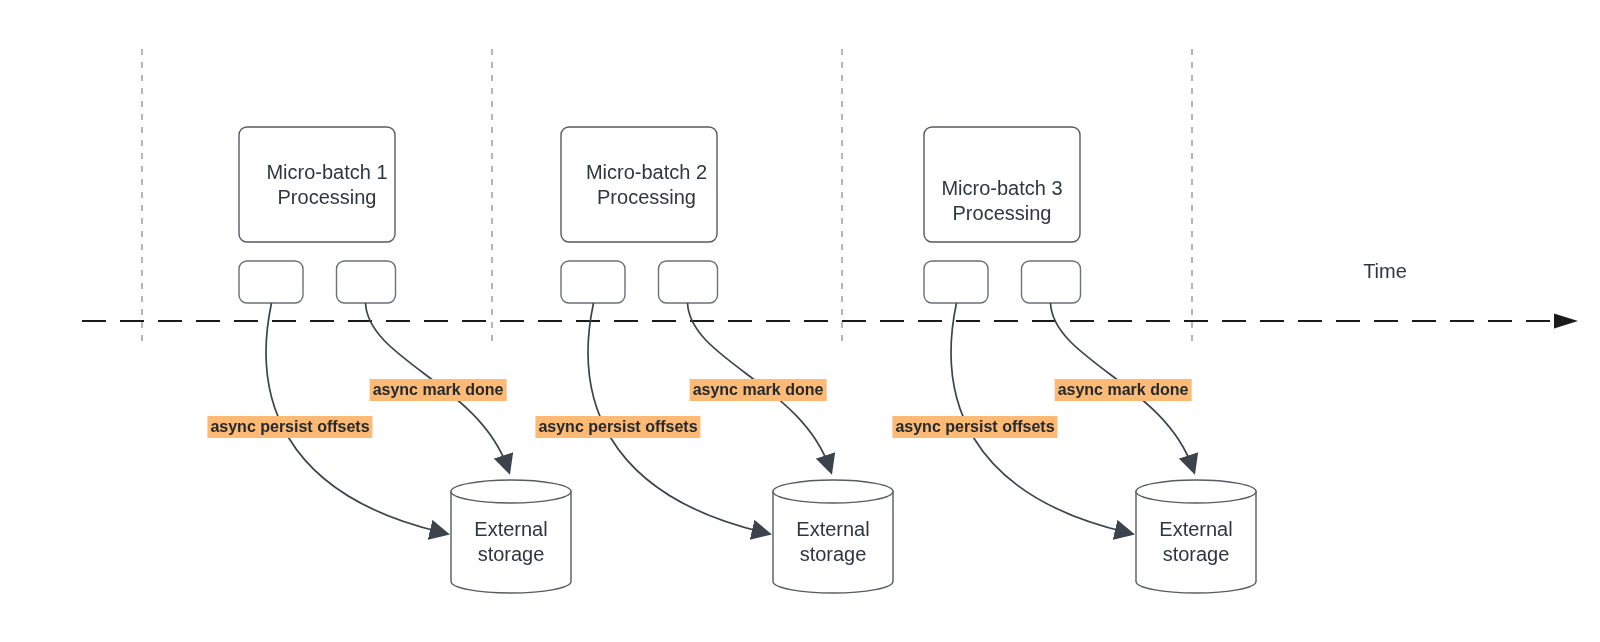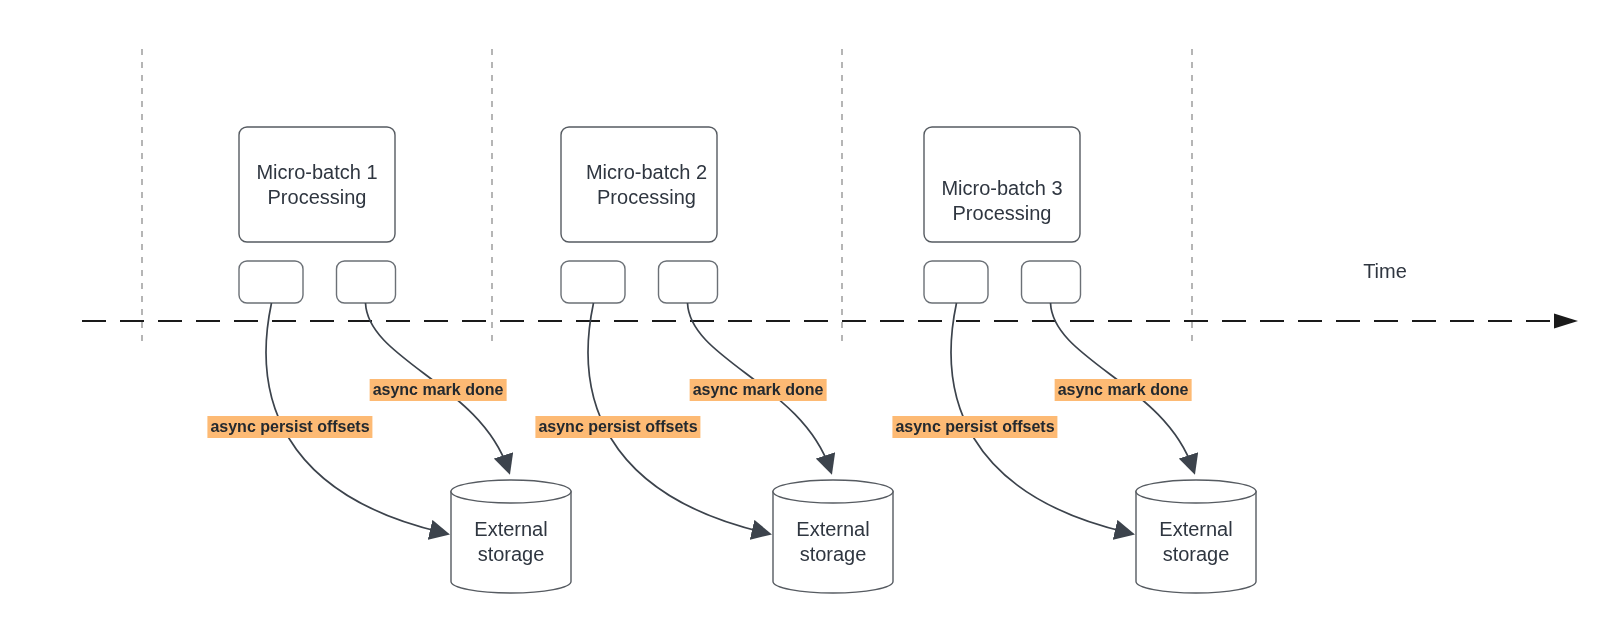--- a/index.html
+++ b/index.html
@@ -100,21 +100,21 @@
       <rect x="239" y="127" width="156" height="115" rx="8" fill="#ffffff" stroke="#565b61" stroke-width="1.4"></rect>
       <rect x="239" y="261" width="64" height="42" rx="8" fill="#ffffff" stroke="#6b7076" stroke-width="1.4"></rect>
       <rect x="336.5" y="261" width="59" height="42" rx="8" fill="#ffffff" stroke="#6b7076" stroke-width="1.4"></rect>
       <path d="M 271.5 303 C 252 395, 280 495, 444 533" fill="none" stroke="#3c434c" stroke-width="1.7" marker-end="url(#ah)"></path>
       <path d="M 365.5 303 C 368 360, 480 385, 508 469" fill="none" stroke="#3c434c" stroke-width="1.7" marker-end="url(#ah)"></path>
       <path d="M451 491.5 v90 a60 11.5 0 0 0 120 0 v-90 z" fill="#ffffff" stroke="#565b61" stroke-width="1.4"></path>
       <ellipse cx="511" cy="491.5" rx="60" ry="11.5" fill="#ffffff" stroke="#565b61" stroke-width="1.4"></ellipse>
     </g>
   </svg>
 
-  <div class="process-label" style="left:239px; top:127px; width:156px; height:115px;">Micro-batch 1 Processing</div>
+  <div class="process-label" style="left:249px; top:127px; width:156px; height:115px;">Micro-batch 1 Processing</div>
   <div class="arrow-label" style="left:290px; top:416px;">async persist offsets</div>
   <div class="arrow-label" style="left:438px; top:379px;">async mark done</div>
   <div class="storage-label" style="left:451px; top:491px; width:120px; height:102px;">External storage</div>
 
   <div class="process-label" style="left:561px; top:127px; width:171px; height:115px;">Micro-batch 2 Processing</div>
   <div class="arrow-label" style="left:618px; top:416px;">async persist offsets</div>
   <div class="arrow-label" style="left:758px; top:379px;">async mark done</div>
   <div class="storage-label" style="left:773px; top:491px; width:120px; height:102px;">External storage</div>
 
   <div class="process-label" style="left:924px; top:127px; width:156px; height:147px;">Micro-batch 3 Processing</div>

